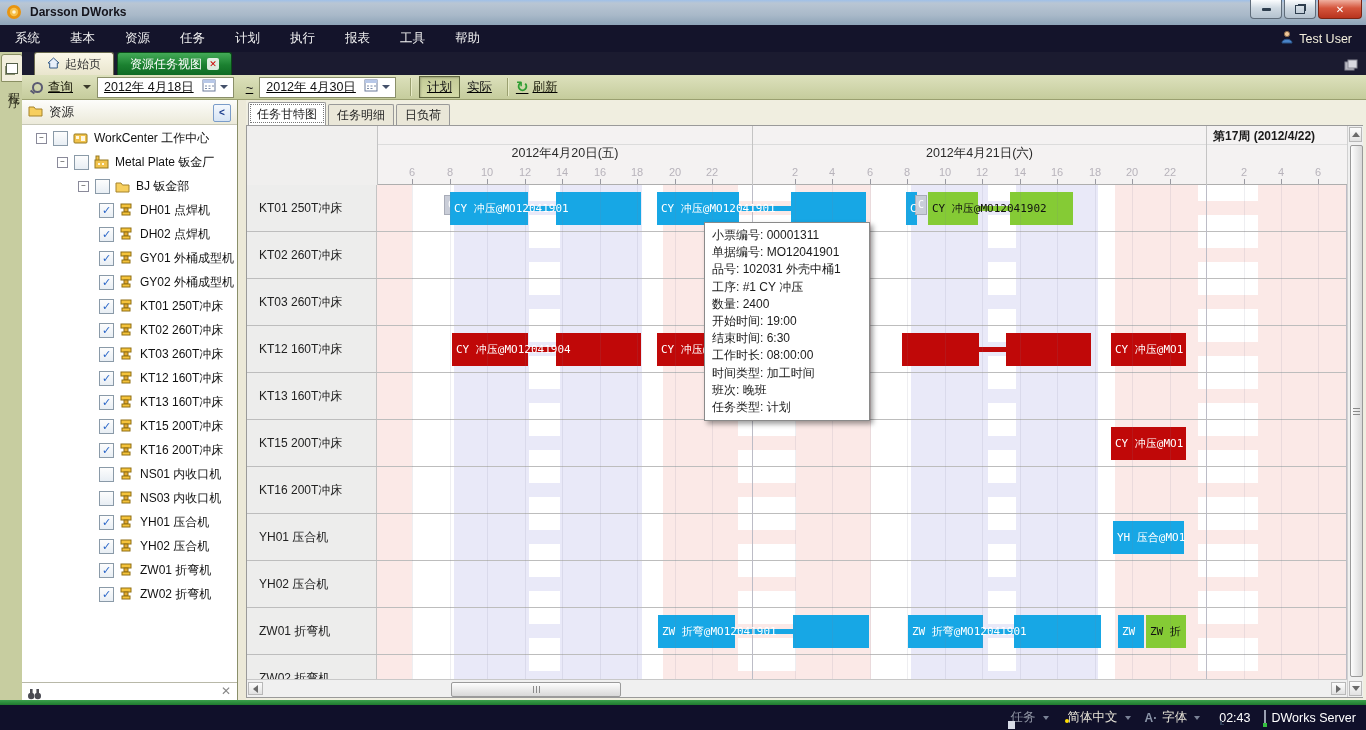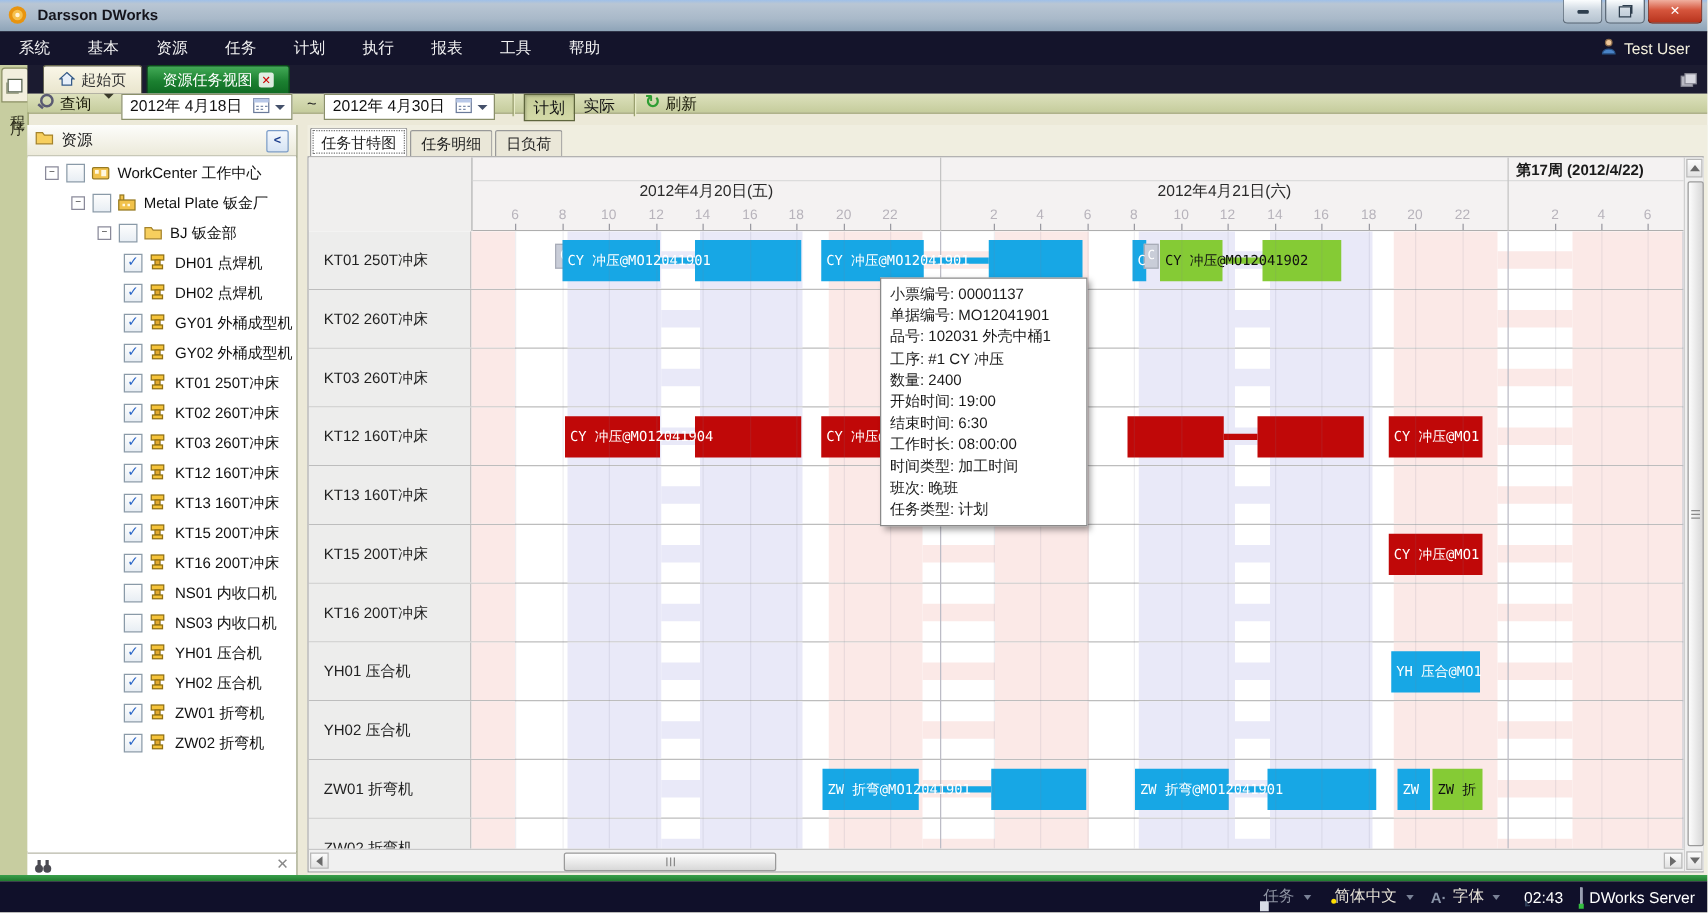--- a/index.html
+++ b/index.html
@@ -40,23 +40,23 @@
   #doctabs{position:absolute;left:22px;top:52px;width:1344px;height:23px;background:#1b1b30;display:flex;align-items:flex-end;padding-left:12px;box-sizing:border-box;}
   .doctab{height:22px;display:flex;align-items:center;gap:5px;padding:0 12px;margin-right:3px;
     border:1px solid #6b6b4f;border-bottom:none;border-radius:3px 3px 0 0;
     background:linear-gradient(#faf7e8,#e9e5cd);font-size:12px;color:#333;}
   .doctab.active{background:linear-gradient(#43ab57,#1b8030 55%,#0f6b23);color:#fff;border-color:#0a4a18;}
   .tab-close{color:#c00;background:rgba(255,255,255,.85);border-radius:2px;font-size:9px;font-weight:bold;
     width:12px;height:12px;line-height:12px;text-align:center;}
   #doctabs-right-icon{position:absolute;right:8px;top:5px;}
 
   
-  #toolbar{position:absolute;left:22px;top:75px;width:1344px;height:16px;
+  #toolbar{position:absolute;left:22px;top:75px;width:1344px;height:25px;
     background:linear-gradient(#dde1bd,#c5cc9c);border-bottom:1px solid #9aa070;
-    display:flex;box-sizing:border-box;padding-left:10px;}
+    display:flex;align-items:center;box-sizing:border-box;padding-left:10px;text-decoration:underline;}
   .tb-label{font-size:12.5px;color:#1a1a0a;}
   .magnifier{width:7px;height:7px;border:2px solid #5a5a72;border-radius:50%;position:relative;margin-right:5px;}
   .magnifier::after{content:"";position:absolute;left:-4px;top:7px;width:5px;height:2px;background:#5a5a72;transform:rotate(40deg);}
   .dd-arrow{width:0;height:0;border-left:4px solid transparent;border-right:4px solid transparent;border-top:4px solid #3a3a2a;margin:0 6px 0 10px;}
   .datebox{height:19px;background:#fff;border:1px solid #8a8f6a;display:flex;align-items:center;
     font-size:12.5px;color:#111;padding:0 3px 0 6px;margin-right:6px;}
   .datebox .cal{margin-left:8px;}
   .datebox .dd-arrow{margin:0 2px 0 4px;border-top-color:#44506a;}
   .tilde{font-size:13px;color:#222;margin:0 6px;}
   .tb-sep{width:1px;height:18px;background:#9aa070;box-shadow:1px 0 0 #e8ecc8;margin:0 8px;}
@@ -819,21 +819,21 @@
         <div class="gridline" style="left: 848px;"></div>
         <div class="gridline" style="left: 885px;"></div>
         <div class="gridline" style="left: 923px;"></div>
         <div class="gridline" style="left: 997px;"></div>
         <div class="gridline" style="left: 1034px;"></div>
         <div class="gridline" style="left: 1071px;"></div>
         <div class="dayborder" style="left: 505px;"></div>
         <div class="dayborder" style="left: 959px;"></div>
         <div class="dayborder" style="left: 1099px;"></div>
         <div id="tooltip" style="left: 457px; top: 37px;">
-          <div class="tt-line">小票编号: 00001137</div>
+          <div class="tt-line">小票编号: 00001311</div>
           <div class="tt-line">单据编号: MO12041901</div>
           <div class="tt-line">品号: 102031 外壳中桶1</div>
           <div class="tt-line">工序: #1  CY 冲压</div>
           <div class="tt-line">数量: 2400</div>
           <div class="tt-line">开始时间: 19:00</div>
           <div class="tt-line">结束时间: 6:30</div>
           <div class="tt-line">工作时长: 08:00:00</div>
           <div class="tt-line">时间类型: 加工时间</div>
           <div class="tt-line">班次: 晚班</div>
           <div class="tt-line">任务类型: 计划</div>

